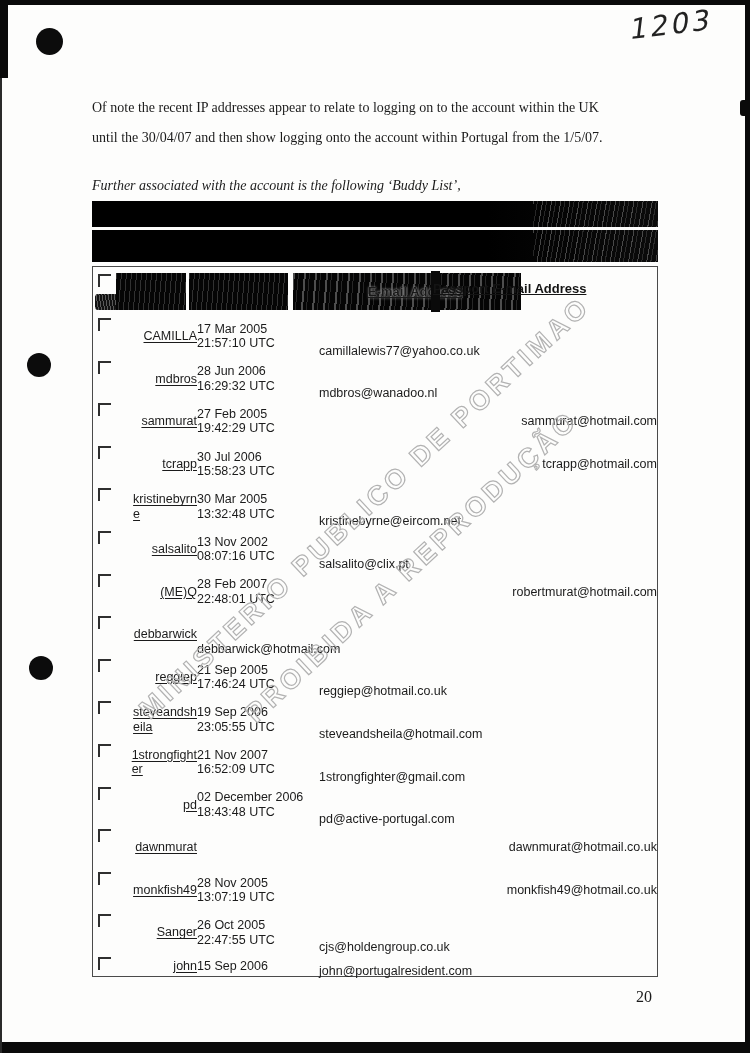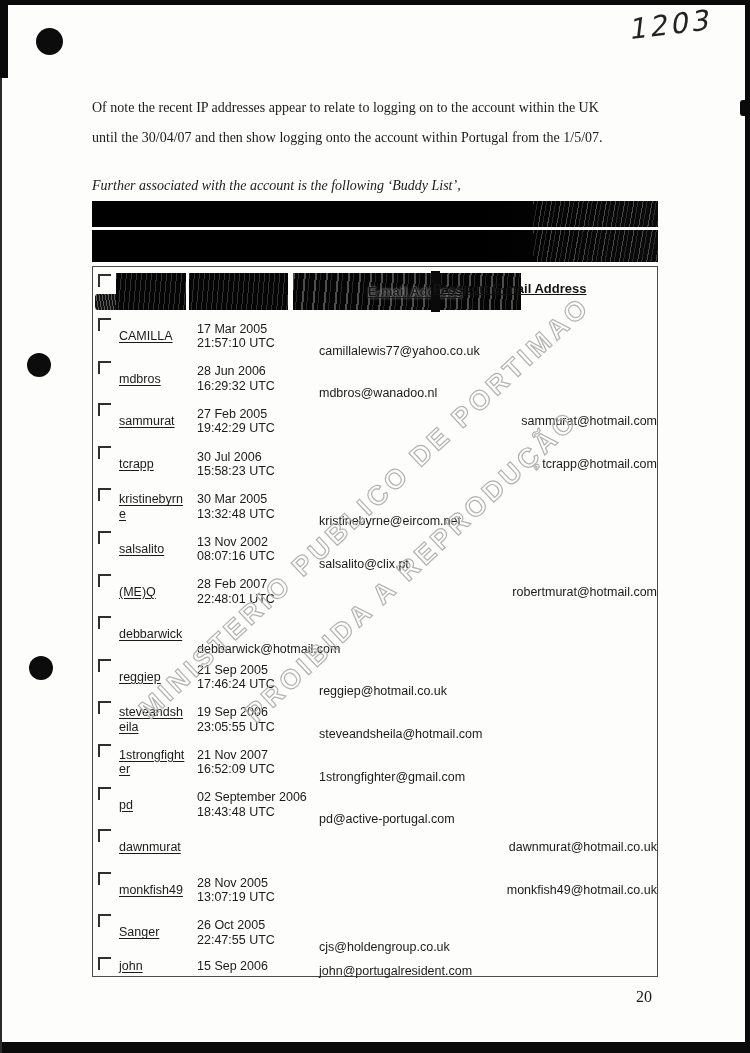--- a/index.html
+++ b/index.html
@@ -50,21 +50,21 @@
       background-image:repeating-linear-gradient(95deg, rgba(150,150,150,.5) 0 2px, rgba(0,0,0,0) 2px 5px, rgba(90,90,90,.4) 5px 6px, rgba(0,0,0,0) 6px 11px);}
   .frag{position:absolute;left:75px;top:11px;font-weight:bold;font-size:13px;color:#191919;
       text-decoration:underline;white-space:nowrap;text-shadow:0 0 3px #8f8f8f,0 0 1px #aaa;}
   .head-smudge{position:absolute;left:338px;top:4px;width:9px;height:41px;background:#0a0a0a;}
   .passport-h{position:absolute;left:340px;top:14px;font-weight:bold;font-size:13px;
       text-decoration:underline;color:#141414;white-space:nowrap;}
   
   .brow{display:flex;height:42.6px;box-sizing:border-box;}
   .brow.short{height:24px;}
   .c-cb{width:26px;box-sizing:border-box;padding:3px 0 0 5px;}
-  .c-user{width:78px;display:flex;align-items:center;}
+  .c-user{width:78px;display:flex;align-items:center;justify-content:flex-end;}
   .c-user span{white-space:pre-line;text-decoration:underline;text-underline-offset:2px;line-height:14.5px;}
   .c-date{width:122px;display:flex;align-items:center;}
   .c-date span{white-space:pre-line;line-height:14.5px;}
   .c-mail{width:174px;display:flex;align-items:flex-end;}
   .c-pass{flex:1;display:flex;align-items:center;justify-content:flex-end;}
   
   .watermark{position:absolute;font-family:"Liberation Sans",sans-serif;font-weight:bold;
       white-space:nowrap;color:transparent;-webkit-text-stroke:1.2px #b2b2b2;
       letter-spacing:4px;z-index:3;pointer-events:none;}
   .wm1{font-size:27px;left:365px;top:508px;transform:translate(-50%,-50%) rotate(-43deg);}
@@ -296,21 +296,21 @@
             <span></span>
           </div>
     </div>
 
     <div class="brow">
       <div class="c-cb"><span class="cbx"></span></div>
       <div class="c-user">
             <span>pd</span>
           </div>
       <div class="c-date">
-            <span>02 September 2006
+            <span>02 December 2006
 18:43:48 UTC</span>
           </div>
       <div class="c-mail">
             <span>pd@active-portugal.com</span>
           </div>
       <div class="c-pass">
             <span></span>
           </div>
     </div>
 

